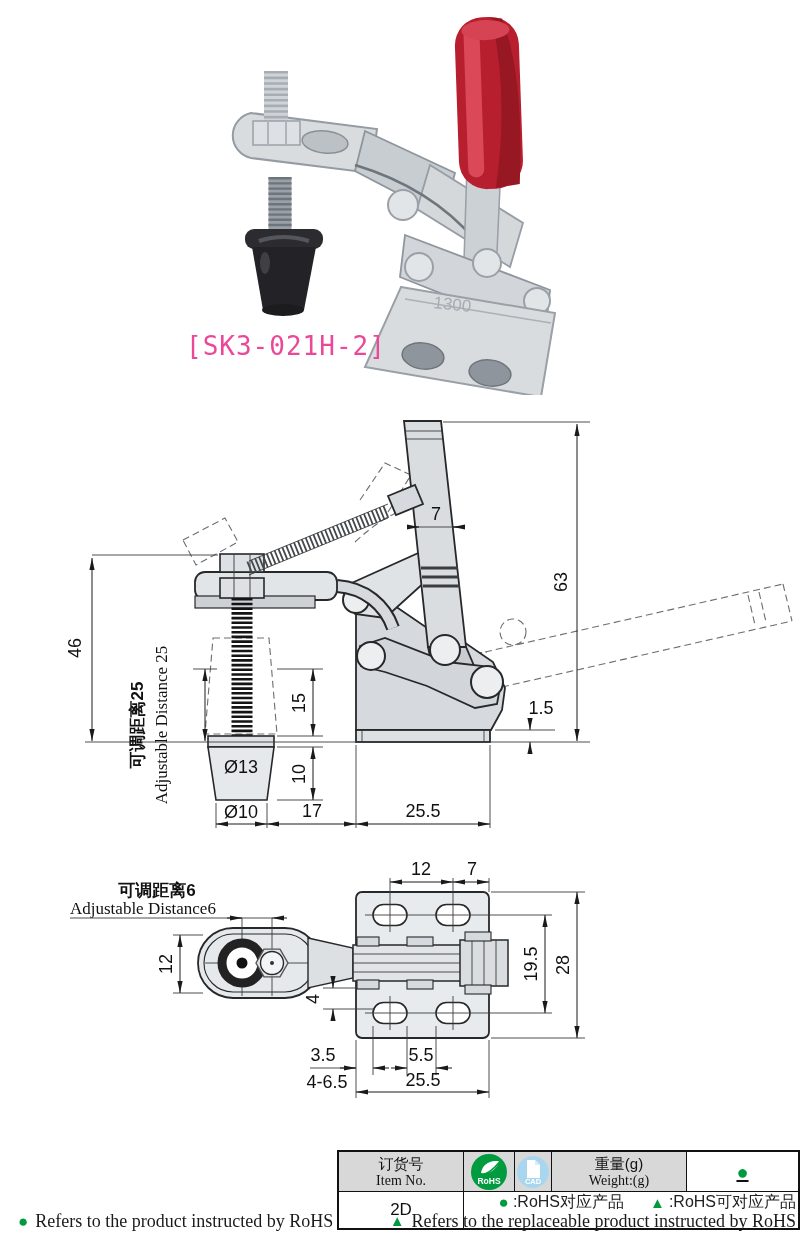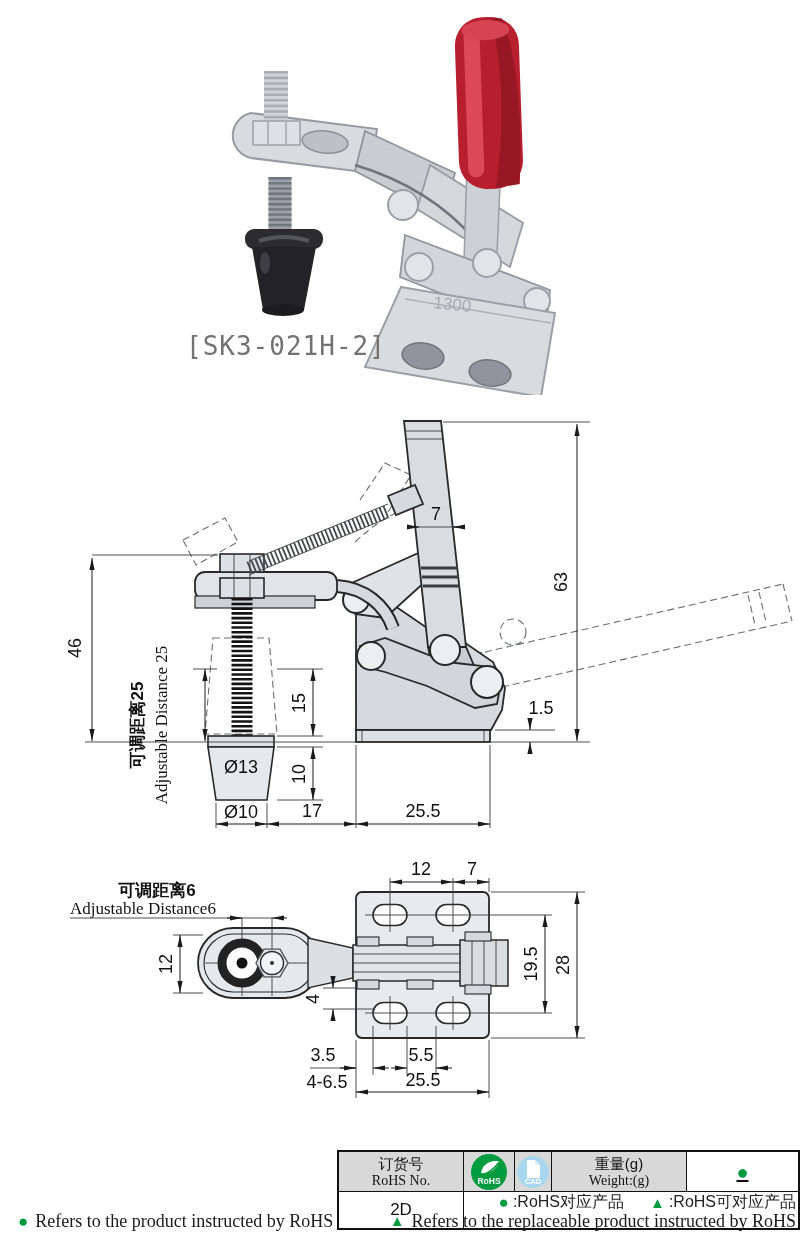--- a/index.html
+++ b/index.html
@@ -8,21 +8,21 @@
   .abs{position:absolute;}
   
   .dim{stroke:#1a1a1a;stroke-width:1;fill:none;}
   .thin{stroke:#3a3a3a;stroke-width:0.9;fill:none;}
   .out{stroke:#26282a;stroke-width:1.8;}
   .dash{stroke:#6a6e72;stroke-width:1.1;fill:none;stroke-dasharray:7 4;}
   .dtext{font:18px "Liberation Sans",sans-serif;fill:#111;}
   .dtext-cn{font:600 17px "Liberation Sans",sans-serif;fill:#111;}
   .dtext-ser{font:17px "Liberation Serif",serif;fill:#111;}
   
-  .caption{font:26px "DejaVu Sans Mono",monospace;letter-spacing:1px;color:#737373;}
+  .caption{font:26px "DejaVu Sans Mono",monospace;letter-spacing:1px;color:#ec4899;}
   
   .spec-table{display:grid;grid-template-columns:125px 51px 37px 135px 1fr;
       grid-template-rows:40px 1fr;border:2px solid #111;background:#fff;}
   .spec-table>div{border-right:1.5px solid #111;border-bottom:1.5px solid #111;
       display:flex;flex-direction:column;align-items:center;justify-content:center;}
   .spec-table>div:nth-child(5n){border-right:none;text-decoration:underline;}
   .spec-table>div:nth-child(n+6){border-bottom:none;flex-direction:row;}
   .hdr{background:#d8d8d8;}
   .hdr .cn{font:15px "Liberation Sans",sans-serif;line-height:18px;}
   .hdr .en{font:14px "Liberation Serif",serif;line-height:16px;}
@@ -325,21 +325,21 @@
       <text class="dtext" x="366" y="231" text-anchor="middle">5.5</text>
       <text class="dtext" x="272" y="258" text-anchor="middle">4-6.5</text>
       <line class="dim" x1="301" y1="262" x2="434" y2="262" marker-start="url(#tv-ar)" marker-end="url(#tv-ar)"></line>
       <text class="dtext" x="368" y="256" text-anchor="middle">25.5</text>
     </g>
   </svg>
 
   <div class="abs spec-table" style="left:337px;top:1150px;width:459px;height:76px">
     <div class="hdr">
       <span class="cn">订货号</span>
-      <span class="en">RoHS No.</span>
+      <span class="en">Item No.</span>
     </div>
     <div class="hdr">
       <svg width="38" height="38" viewBox="0 0 38 38">
         <circle cx="19" cy="19" r="18" fill="#009b3e"></circle>
         <path d="M11,20 C12,12 20,6.5 29,8.5 C27,16.5 19,21.5 11,20 Z" fill="#fff"></path>
         <path d="M9,23 C16,21.5 24,16 29,9.5" stroke="#009b3e" stroke-width="1.6" fill="none"></path>
         <text x="19" y="31" text-anchor="middle" font-size="8.5" font-weight="bold" fill="#fff" font-family="Liberation Sans, sans-serif">RoHS</text>
       </svg>
     </div>
     <div class="hdr">

